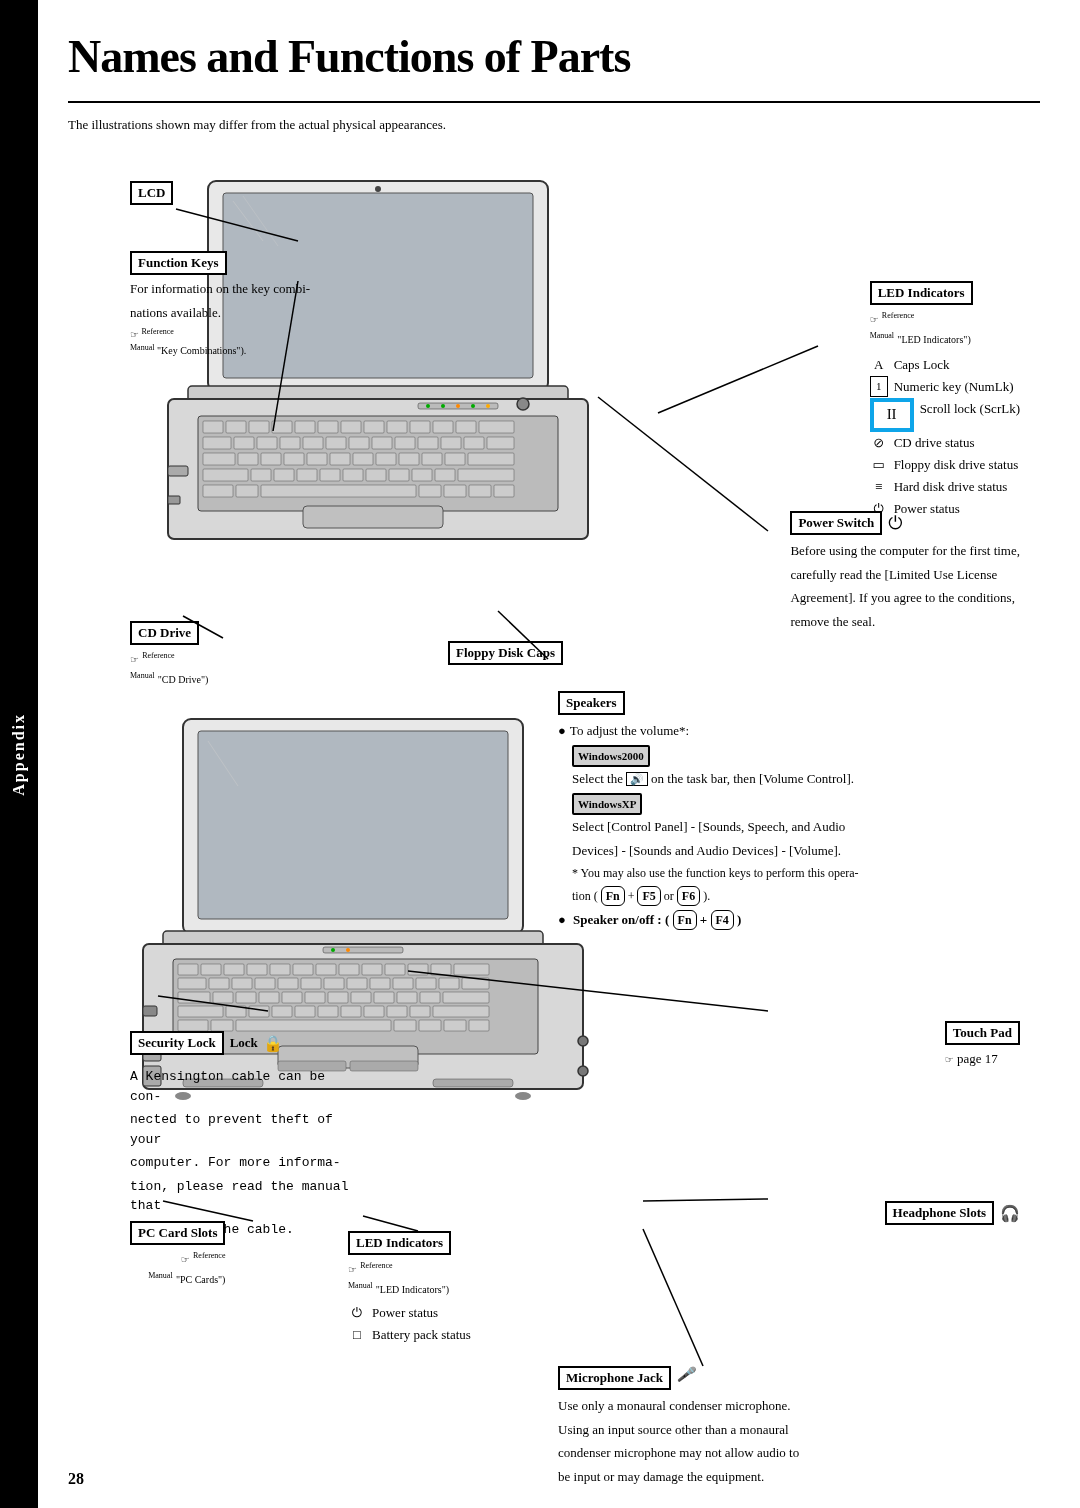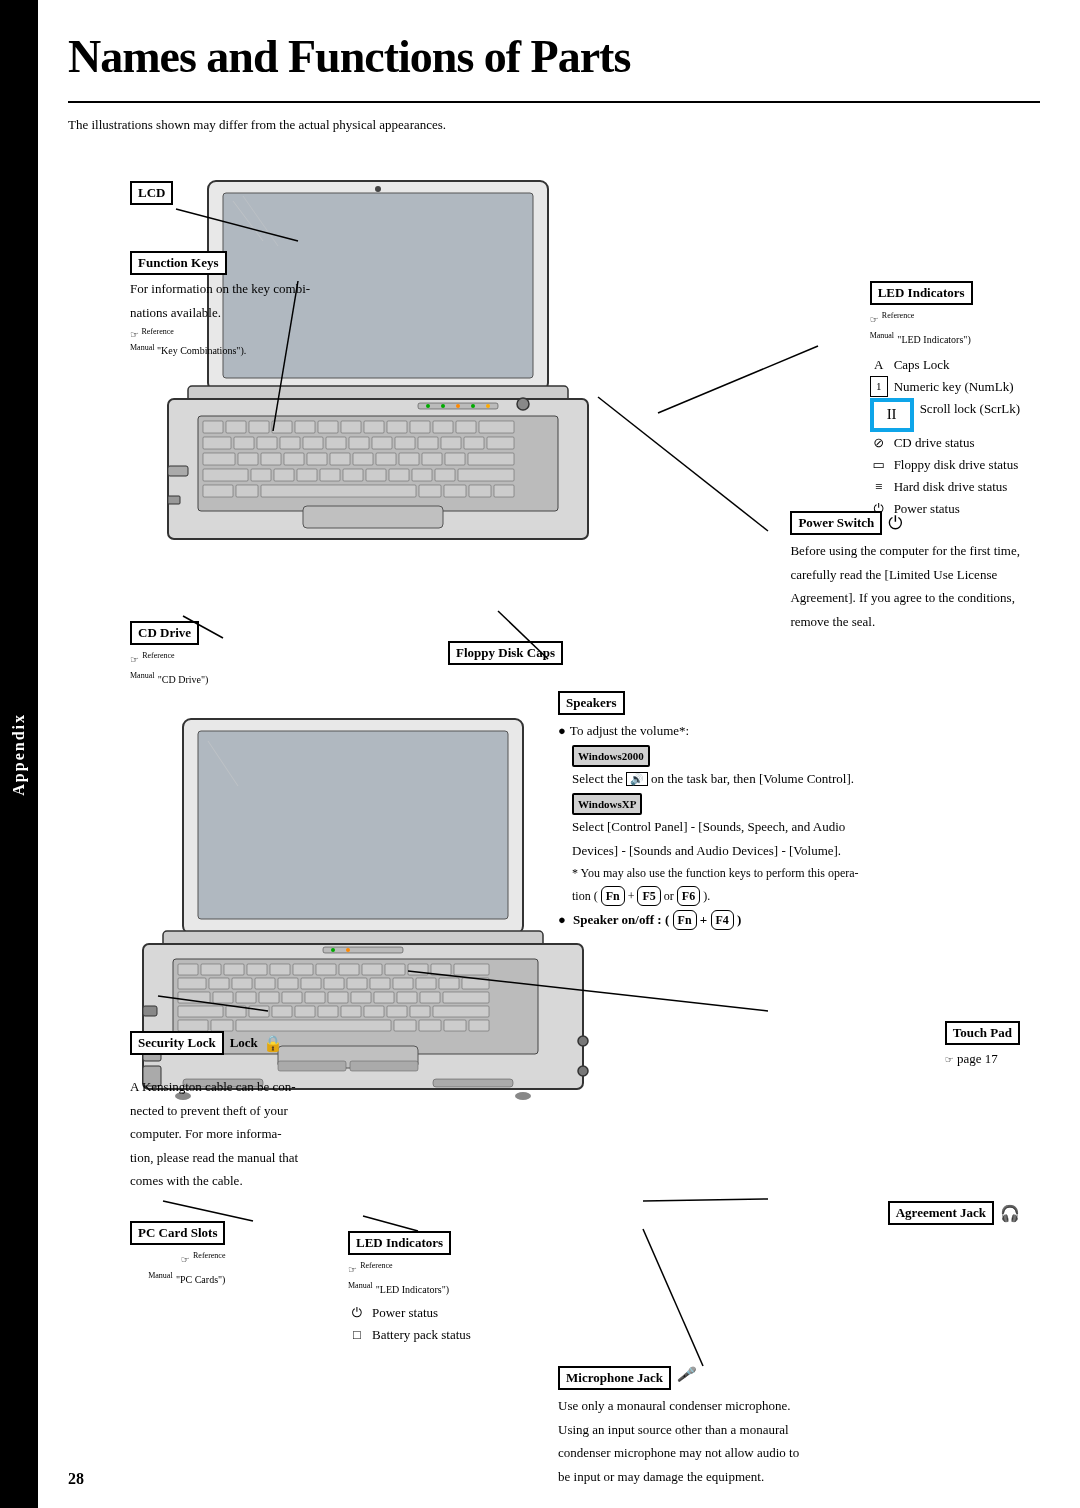--- a/index.html
+++ b/index.html
@@ -510,21 +510,21 @@
       <svg style="position:absolute;top:600px;left:0;width:1080px;height:400px;pointer-events:none;">
         <line x1="340" y1="220" x2="700" y2="260" stroke="#000" stroke-width="1.5"></line>
       </svg>
 
       <div class="pos" style="top:880px;left:62px;">
         <div style="display:flex;align-items:center;gap:6px;">
           <span class="label-box">Security Lock</span>
           <span style="font-size:13px;font-weight:bold;">Lock</span>
           <span style="font-size:16px;">🔒</span>
         </div>
-        <div class="text-block" style="margin-top:22px;max-width:220px;">
+        <div class="text-block" style="margin-top:12px;max-width:220px;font-family:Liberation Mono, monospace;">
           <p>A Kensington cable can be con-</p>
           <p>nected to prevent theft of your</p>
           <p>computer. For more informa-</p>
           <p>tion, please read the manual that</p>
           <p>comes with the cable.</p>
         </div>
       </div>
 
       <svg style="position:absolute;top:700px;left:0;width:400px;height:300px;pointer-events:none;">
         <line x1="200" y1="160" x2="90" y2="145" stroke="#000" stroke-width="1.5"></line>
@@ -561,21 +561,21 @@
             </li>
         </ul>
       </div>
 
       <svg style="position:absolute;top:800px;left:0;width:600px;height:400px;pointer-events:none;">
         <line x1="350" y1="280" x2="295" y2="265" stroke="#000" stroke-width="1.5"></line>
       </svg>
 
       <div class="pos" style="top:1050px;right:20px;">
         <div style="display:flex;align-items:center;gap:6px;">
-          <span class="label-box">Agreement Jack</span>
+          <span class="label-box">Headphone Slots</span>
           <span style="font-size:16px;">🎧</span>
         </div>
       </div>
 
       <svg style="position:absolute;top:800px;left:0;width:1080px;height:400px;pointer-events:none;">
         <line x1="575" y1="250" x2="700" y2="248" stroke="#000" stroke-width="1.5"></line>
       </svg>
 
       <div class="pos" style="top:1215px;left:490px;">
         <div style="display:flex;gap:6px;">

